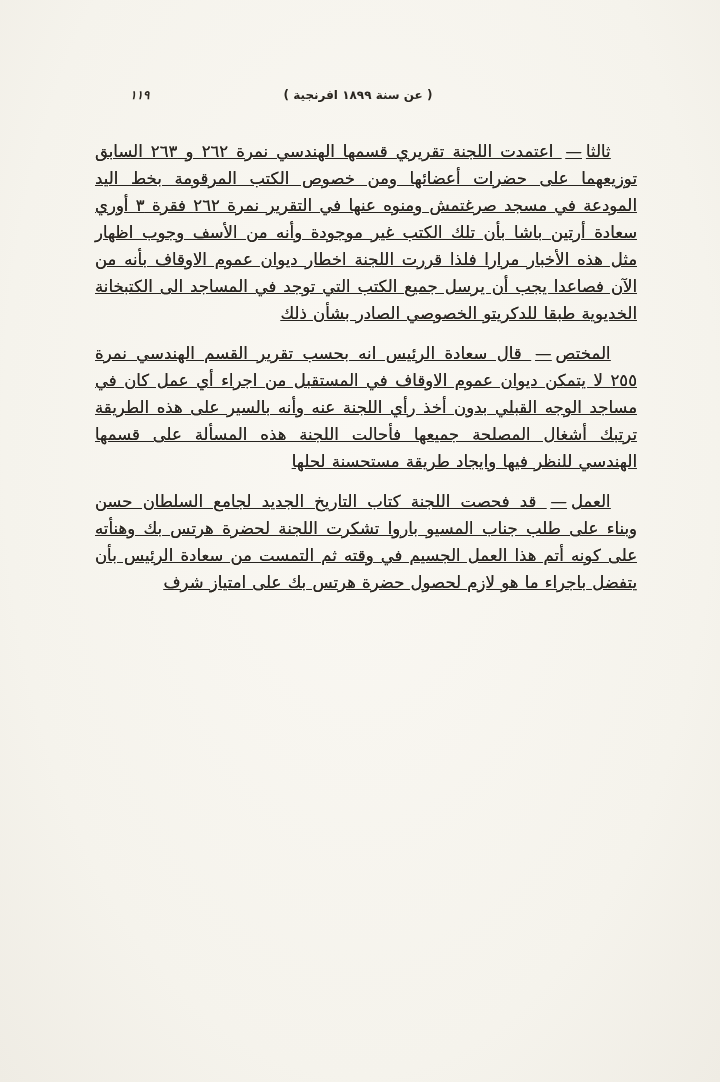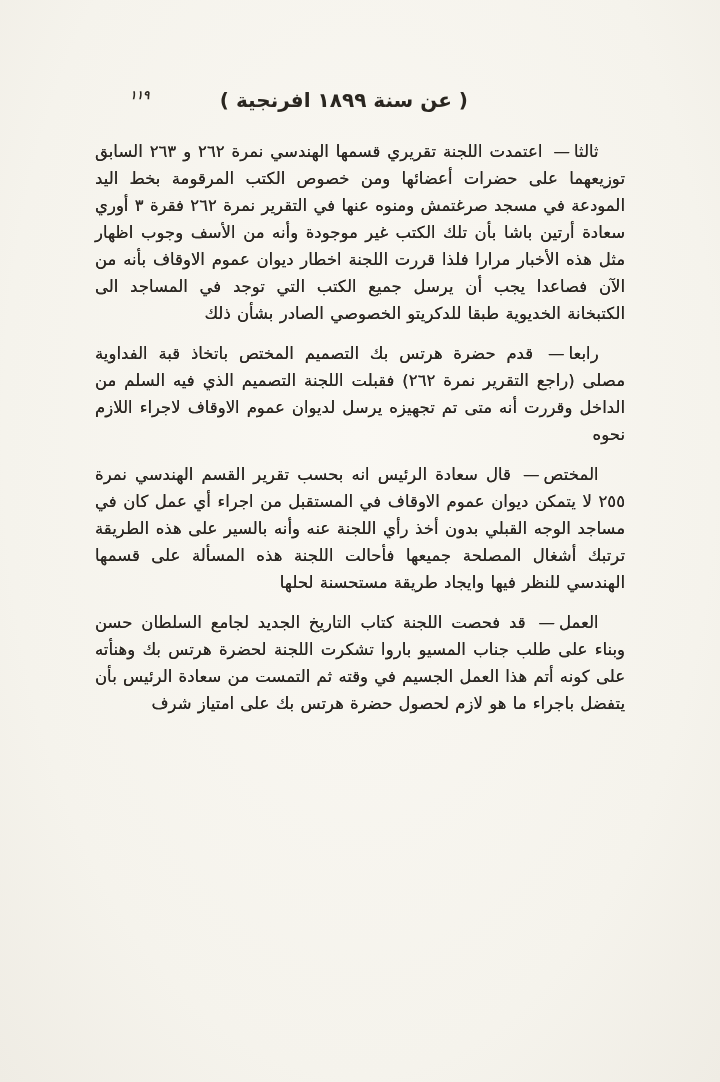--- a/index.html
+++ b/index.html
@@ -39,34 +39,35 @@
     letter-spacing: 1px;
     color: #2a2620;
     font-style: italic;
   }
   .header-title {
     position: absolute;
     left: 248px;
     top: 0;
     width: 220px;
     text-align: center;
-    font-size: 20px;
+    font-size: 12px;
     font-weight: bold;
     white-space: nowrap;
     color: #2a2620;
     direction: rtl;
   }
   .body-text {
     position: absolute;
     top: 138px;
-    right: 95px;
+    right: 83px;
     left: 95px;
     direction: rtl;
     text-align: justify;
     text-justify: inter-word;
+    text-decoration: underline;
   }
   .para {
     margin: 0 0 13px 0;
     font-size: 16.5px;
     line-height: 27px;
     text-indent: 1.6em;
     color: #2b2722;
     text-shadow: 0 0 0.45px #2b2722;
     word-spacing: 1px;
   }
@@ -80,17 +81,16 @@
 </head>
 <body>
 
 <div class="page">
   <div class="header">
     <span class="page-number">١١٩</span>
     <span class="header-title">( عن سنة ١٨٩٩ افرنجية )</span>
   </div>
   <div class="body-text" id="paragraphs">
       <p class="para"><span class="ord">ثالثا</span><span class="dash">—</span> اعتمدت اللجنة تقريري قسمها الهندسي نمرة ٢٦٢ و ٢٦٣ السابق توزيعهما على حضرات أعضائها ومن خصوص الكتب المرقومة بخط اليد المودعة في مسجد صرغتمش ومنوه عنها في التقرير نمرة ٢٦٢ فقرة ٣ أوري سعادة أرتين باشا بأن تلك الكتب غير موجودة وأنه من الأسف وجوب اظهار مثل هذه الأخبار مرارا فلذا قررت اللجنة اخطار ديوان عموم الاوقاف بأنه من الآن فصاعدا يجب أن يرسل جميع الكتب التي توجد في المساجد الى الكتبخانة الخديوية طبقا للدكريتو الخصوصي الصادر بشأن ذلك</p>
-      <p class="para"><span class="ord">رابعا</span><span class="dash">—</span> قدم حضرة هرتس بك التصميم المختص باتخاذ قبة الفداوية مصلى (راجع التقرير نمرة ٢٦٢) فقبلت اللجنة التصميم الذي فيه السلم من الداخل وقررت أنه متى تم تجهيزه يرسل لديوان عموم الاوقاف لاجراء اللازم نحوه</p>
       <p class="para"><span class="ord">المختص</span><span class="dash">—</span> قال سعادة الرئيس انه بحسب تقرير القسم الهندسي نمرة ٢٥٥ لا يتمكن ديوان عموم الاوقاف في المستقبل من اجراء أي عمل كان في مساجد الوجه القبلي بدون أخذ رأي اللجنة عنه وأنه بالسير على هذه الطريقة ترتبك أشغال المصلحة جميعها فأحالت اللجنة هذه المسألة على قسمها الهندسي للنظر فيها وايجاد طريقة مستحسنة لحلها</p>
       <p class="para"><span class="ord">العمل</span><span class="dash">—</span> قد فحصت اللجنة كتاب التاريخ الجديد لجامع السلطان حسن وبناء على طلب جناب المسيو باروا تشكرت اللجنة لحضرة هرتس بك وهنأته على كونه أتم هذا العمل الجسيم في وقته ثم التمست من سعادة الرئيس بأن يتفضل باجراء ما هو لازم لحصول حضرة هرتس بك على امتياز شرف</p>
     </div>
 </div>
 
 </body></html>

